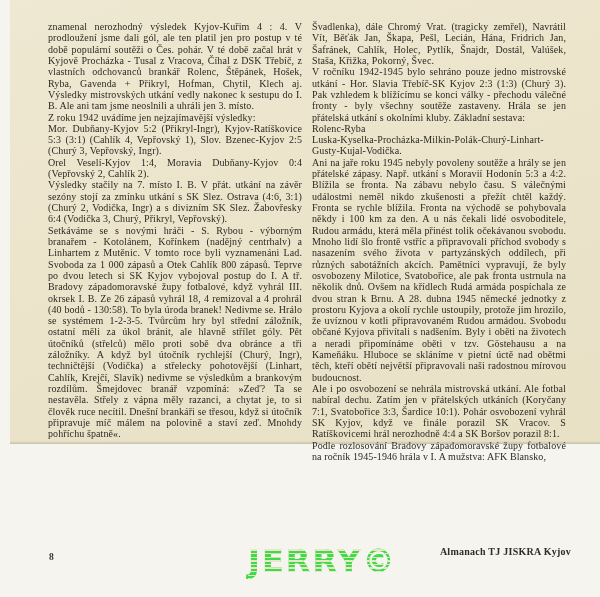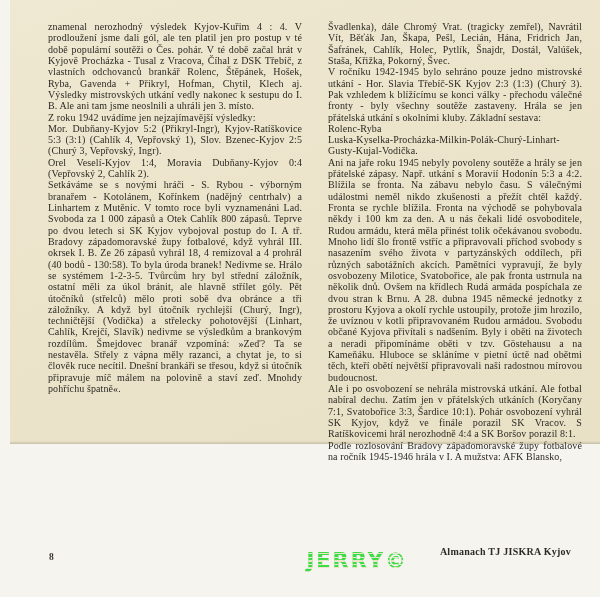--- a/index.html
+++ b/index.html
@@ -37,21 +37,21 @@
     position: absolute;
     top: 21px;
     width: 254px;
     color: #2c2a24;
     font-size: 10px;
     line-height: 11.32px;
     text-align: justify;
     letter-spacing: 0.1px;
   }
   .col-left  { left: 38px;  }  
-  .col-right { left: 302px; margin-left: 16px; }
+  .col-right { left: 302px; }
   .col p { margin: 0; padding: 0; }
   .page-number {
     position: absolute;
     left: 39px;
     top: 552px;
     font-size: 9.5px;
     font-weight: bold;
     color: #35332c;
   }
   .footer-caption {
@@ -64,24 +64,24 @@
     color: #2e2c26;
   }
   .watermark {
     position: absolute;
     left: 238px;
     top: 540px;
     width: 160px;
     height: 42px;
     font-family: "DejaVu Sans", sans-serif;
     font-weight: 800;
-    font-size: 21px;
+    font-size: 32px;
     line-height: 42px;
     letter-spacing: 2px;
-    text-align: right;
+    text-align: left;
   }
   .watermark .wm-base {
     position: absolute;
     left: 0; top: 0; width: 100%;
     color: #3cdc44;
   }
   .watermark .wm-stripes {
     
     position: absolute;
     left: 0; top: 0; width: 100%;
@@ -97,20 +97,21 @@
 <body>
 
 <div class="stage">
   <div class="paper">
 
     <div class="col col-left">
         <p>znamenal nerozhodný výsledek Kyjov-Kuřim 4 : 4. V prodloužení jsme dali gól, ale ten platil jen pro postup v té době populární soutěži o Čes. pohár. V té době začal hrát v Kyjově Procházka - Tusal z Vracova, Číhal z DSK Třebíč, z vlastních odchovanců brankář Rolenc, Štěpánek, Hošek, Ryba, Gavenda + Přikryl, Hofman, Chytil, Klech aj. Výsledky mistrovských utkání vedly nakonec k sestupu do I. B. Ale ani tam jsme neoslnili a uhráli jen 3. místo.</p>
         <p>Z roku 1942 uvádíme jen nejzajímavější výsledky:</p>
         <p>Mor. Dubňany-Kyjov 5:2 (Přikryl-Ingr), Kyjov-Ratíškovice 5:3 (3:1) (Cahlík 4, Vepřovský 1), Slov. Bzenec-Kyjov 2:5 (Churý 3, Vepřovský, Ingr).</p>
         <p>Orel Veselí-Kyjov 1:4, Moravia Dubňany-Kyjov 0:4 (Vepřovský 2, Cahlík 2).</p>
+        <p>Výsledky stačily na 7. místo I. B. V přát. utkání na závěr sezóny stojí za zmínku utkání s SK Slez. Ostrava (4:6, 3:1) (Churý 2, Vodička, Ingr) a s divizním SK Slez. Žabovřesky 6:4 (Vodička 3, Churý, Přikryl, Vepřovský).</p>
         <p>Setkáváme se s novými hráči - S. Rybou - výborným branařem - Kotolánem, Kořínkem (nadějný centrhalv) a Linhartem z Mutěnic. V tomto roce byli vyznamenáni Lad. Svoboda za 1 000 zápasů a Otek Cahlík 800 zápasů. Teprve po dvou letech si SK Kyjov vybojoval postup do I. A tř. Bradovy západomoravské župy fotbalové, když vyhrál III. okrsek I. B. Ze 26 zápasů vyhrál 18, 4 remizoval a 4 prohrál (40 bodů - 130:58). To byla úroda branek! Nedivme se. Hrálo se systémem 1-2-3-5. Tvůrcům hry byl střední záložník, ostatní měli za úkol bránit, ale hlavně střílet góly. Pět útočníků (střelců) mělo proti sobě dva obránce a tři záložníky. A když byl útočník rychlejší (Churý, Ingr), techničtější (Vodička) a střelecky pohotovější (Linhart, Cahlík, Krejčí, Slavík) nedivme se výsledkům a brankovým rozdílům. Šmejdovec branář vzpomíná: »Zeď? Ta se nestavěla. Střely z vápna měly razanci, a chytat je, to si člověk ruce necítil. Dnešní brankáři se třesou, když si útočník připravuje míč málem na polovině a staví zeď. Mnohdy pohříchu špatně«.</p>
       </div>
     <div class="col col-right">
         <p>Švadlenka), dále Chromý Vrat. (tragicky zemřel), Navrátil Vít, Běťák Jan, Škapa, Pešl, Lecián, Hána, Fridrich Jan, Šafránek, Cahlík, Holec, Pytlík, Šnajdr, Dostál, Valúšek, Staša, Křižka, Pokorný, Švec.</p>
         <p>V ročníku 1942-1945 bylo sehráno pouze jedno mistrovské utkání - Hor. Slavia Třebíč-SK Kyjov 2:3 (1:3) (Churý 3). Pak vzhledem k blížícímu se konci války - přechodu válečné fronty - byly všechny soutěže zastaveny. Hrála se jen přátelská utkání s okolními kluby. Základní sestava:</p>
         <p>Rolenc-Ryba</p>
         <p>Luska-Kyselka-Procházka-Milkin-Polák-Churý-Linhart-Gusty-Kujal-Vodička.</p>
         <p>Ani na jaře roku 1945 nebyly povoleny soutěže a hrály se jen přátelské zápasy. Např. utkání s Moravií Hodonín 5:3 a 4:2. Blížila se fronta. Na zábavu nebylo času. S válečnými událostmi neměl nikdo zkušenosti a přežít chtěl každý. Fronta se rychle blížila. Fronta na východě se pohybovala někdy i 100 km za den. A u nás čekali lidé osvoboditele, Rudou armádu, která měla přinést tolik očekávanou svobodu. Mnoho lidí šlo frontě vstříc a připravovali příchod svobody s nasazením svého života v partyzánských oddílech, při různých sabotážních akcích. Pamětníci vypravují, že byly osvobozeny Milotice, Svatobořice, ale pak fronta ustrnula na několik dnů. Ovšem na křídlech Rudá armáda pospíchala ze dvou stran k Brnu. A 28. dubna 1945 německé jednotky z prostoru Kyjova a okolí rychle ustoupily, protože jim hrozilo, že uvíznou v kotli připravovaném Rudou armádou. Svobodu občané Kyjova přivítali s nadšením. Byly i oběti na životech a neradi připomínáme oběti v tzv. Göstehausu a na Kameňáku. Hluboce se skláníme v pietní úctě nad obětmi těch, kteří obětí největší připravovali naši radostnou mírovou budoucnost.</p>
         <p>Ale i po osvobození se nehrála mistrovská utkání. Ale fotbal nabíral dechu. Zatím jen v přátelských utkáních (Koryčany 7:1, Svatobořice 3:3, Šardice 10:1). Pohár osvobození vyhrál SK Kyjov, když ve finále porazil SK Vracov. S Ratíškovicemi hrál nerozhodně 4:4 a SK Boršov porazil 8:1.</p>
         <p>Podle rozlosování Bradovy západomoravské župy fotbalové na ročník 1945-1946 hrála v I. A mužstva: AFK Blansko,</p>

